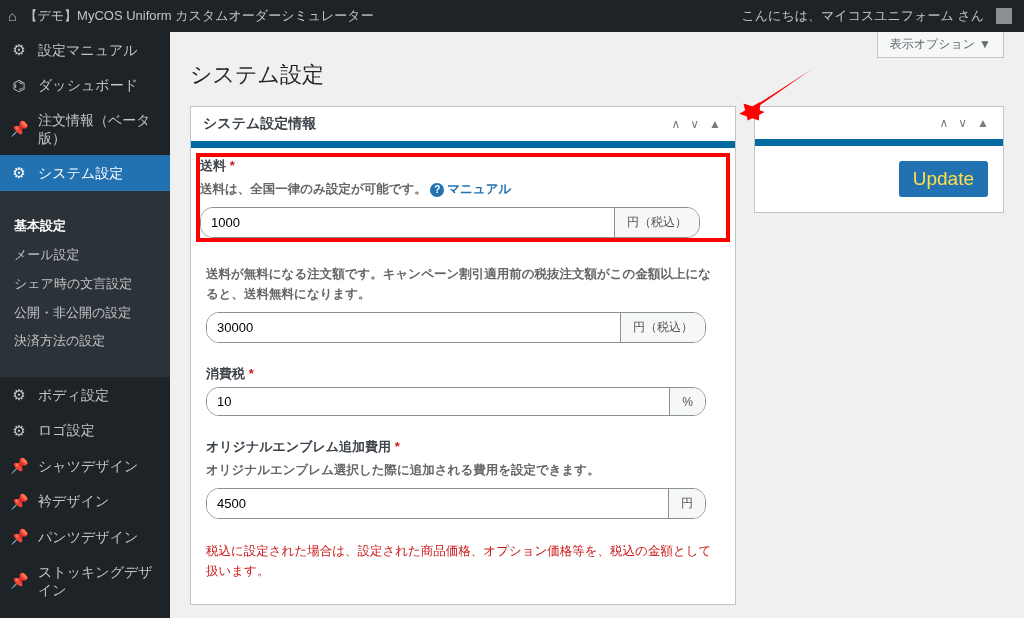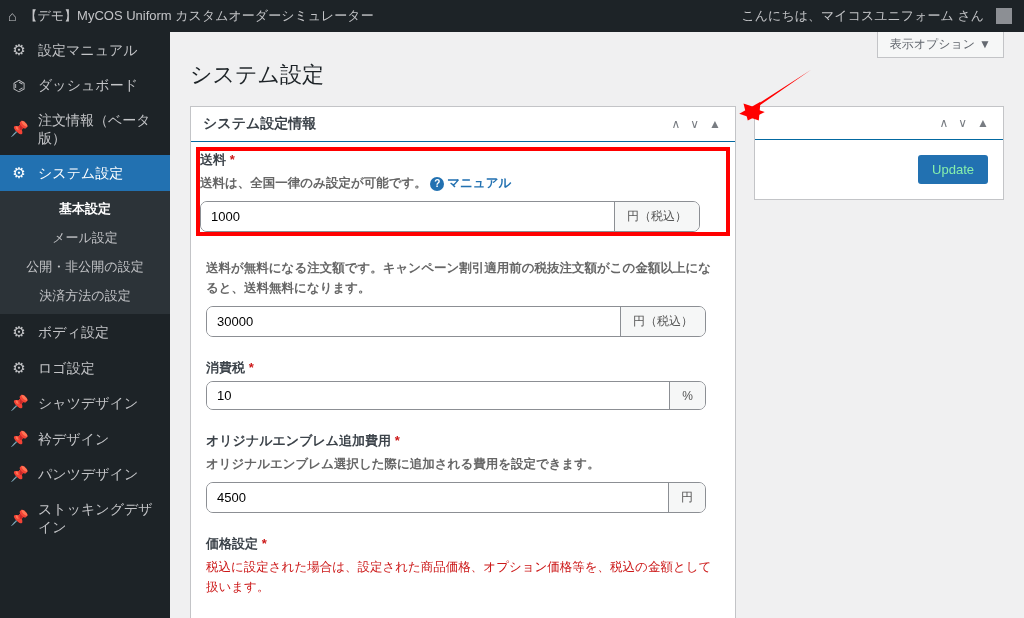--- a/index.html
+++ b/index.html
@@ -11,58 +11,58 @@
     .top-bar-right { display:flex; align-items:center; gap:12px; }
     .home-icon { font-size:14px; }
     .avatar { width:16px; height:16px; background:#8c8f94; display:inline-block; }
 
     
     .sidebar { position:absolute; top:32px; left:0; width:170px; height:586px; background:#1d2327; color:#c3c4c7; overflow-y:auto; }
     .sidebar-item { display:flex; align-items:center; gap:10px; padding:8px 10px; cursor:pointer; font-size:14px; line-height:1.3; }
     .sidebar-item.active { background:#2271b1; color:#fff; position:relative; }
     .sidebar-item.active::after { content:""; position:absolute; right:-8px; top:50%; transform:translateY(-50%); border:8px solid transparent; border-right-color:#f0f0f1; }
     .sidebar-icon { width:18px; text-align:center; font-size:15px; flex-shrink:0; }
-    .sidebar-sub { background:#2c3338; padding:4px 0;text-align:center; }
+    .sidebar-sub { background:#2c3338; padding:21px 0; }
     .sidebar-sub-item { padding:6px 14px; font-size:13px; color:#c3c4c7; cursor:pointer; line-height:1.3; }
     .sidebar-sub-item.current { color:#fff; font-weight:600; }
 
     
     .main { position:absolute; top:32px; left:170px; width:854px; height:586px; padding:10px 20px 20px 20px; overflow-y:auto; }
     .screen-options { position:absolute; top:0; right:20px; background:#f6f7f7; border:1px solid #c3c4c7; border-top:none; padding:4px 12px; font-size:12px; color:#646970; cursor:pointer; }
     .screen-options .chev { margin-left:4px; }
 
     .page-title { font-size:22px; font-weight:400; color:#1d2327; margin:18px 0 16px 0; }
 
     .columns { display:flex; gap:18px; align-items:flex-start; }
     .col-main { flex:1; min-width:0; }
     .col-side { width:250px; flex-shrink:0; }
 
     .panel { background:#fff; border:1px solid #c3c4c7; margin-bottom:18px; }
-    .panel-header { display:flex; align-items:center; justify-content:space-between; padding:8px 12px; border-bottom:1px solid #0369a1; }
+    .panel-header { display:flex; align-items:center; justify-content:space-between; padding:8px 12px; border-bottom:7px solid #0369a1; }
     .panel-header h2 { font-size:14px; font-weight:600; }
     .panel-controls { display:flex; gap:6px; color:#787c82; font-size:12px; }
     .panel-controls span { cursor:pointer; padding:0 2px; }
 
     .panel-body { padding:15px; }
     .field { margin-bottom:22px; }
     .field-label { font-weight:600; font-size:13px; margin-bottom:4px; }
     .req { color:#cc1818; }
     .field-desc { font-size:12.5px; color:#666; line-height:1.6; margin-bottom:8px;font-weight:bold; }
     .manual-link { color:#2271b1; font-size:12.5px; cursor:pointer; }
     .manual-link::before { content:"?"; display:inline-block; width:14px; height:14px; border-radius:50%; background:#2271b1; color:#fff; text-align:center; font-size:10px; line-height:14px; margin-right:3px; font-weight:700; }
 
-    .input-group { display:flex; border:1px solid #8c8f94; border-radius:7px; overflow:hidden; max-width:500px; }
+    .input-group { display:flex; border:1px solid #8c8f94; border-radius:13px; overflow:hidden; max-width:500px; }
     .input-group input { flex:1; border:none; padding:6px 10px; font-size:13px; outline:none; }
     .input-group .suffix { background:#f6f7f7; border-left:1px solid #8c8f94; padding:6px 12px; font-size:12px; color:#555; display:flex; align-items:center; }
 
     .price-warn { font-size:12.5px; color:#cc1818; line-height:1.6; margin-bottom:8px; }
 
     .highlight-box { border:4px solid #ff0000; padding:0; margin:-10px; margin-bottom:10px; }
 
-    .btn-primary { background:#2271b1; color:#86efac; border:none; padding:7px 14px; font-size:13px; border-radius:3px; cursor:pointer; }
+    .btn-primary { background:#2271b1; color:#fde047; border:none; padding:7px 14px; font-size:19px; border-radius:3px; cursor:pointer; }
 
     
     .arrow { position:absolute; top:60px; left:735px; width:85px; height:70px; pointer-events:none; z-index:50; }
     .arrow svg { width:100%; height:100%; }
   </style>
 </head>
 <body>
 
 <div class="top-bar">
   <div class="top-bar-left">
@@ -88,20 +88,21 @@
     <span class="sidebar-icon">📌</span>
     <span>注文情報（ベータ版）</span>
   </div>
   <div class="sidebar-item active">
     <span class="sidebar-icon">⚙</span>
     <span>システム設定</span>
   </div>
   <div class="sidebar-sub">
     <div class="sidebar-sub-item current">基本設定</div>
     <div class="sidebar-sub-item">メール設定</div>
+    <div class="sidebar-sub-item">シェア時の文言設定</div>
     <div class="sidebar-sub-item">公開・非公開の設定</div>
     <div class="sidebar-sub-item">決済方法の設定</div>
   </div>
   <div class="sidebar-item">
     <span class="sidebar-icon">⚙</span>
     <span>ボディ設定</span>
   </div>
   <div class="sidebar-item">
     <span class="sidebar-icon">⚙</span>
     <span>ロゴ設定</span>
@@ -186,24 +187,20 @@
               <span class="req">*</span>
             </div>
             <div class="field-desc">オリジナルエンブレム選択した際に追加される費用を設定できます。</div>
             <div class="input-group">
               <input type="text" value="4500" style="">
               <span class="suffix">円</span>
             </div>
           </div>
 
           <div class="field" style="margin-bottom:0">
-            <div class="field-label">
-              <span>価格設定</span>
-              <span class="req">*</span>
-            </div>
             <div class="price-warn">税込に設定された場合は、設定された商品価格、オプション価格等を、税込の金額として扱います。</div>
 
           </div>
 
         </div>
       </div>
     </div>
 
     <div class="col-side">
       <div class="panel">

